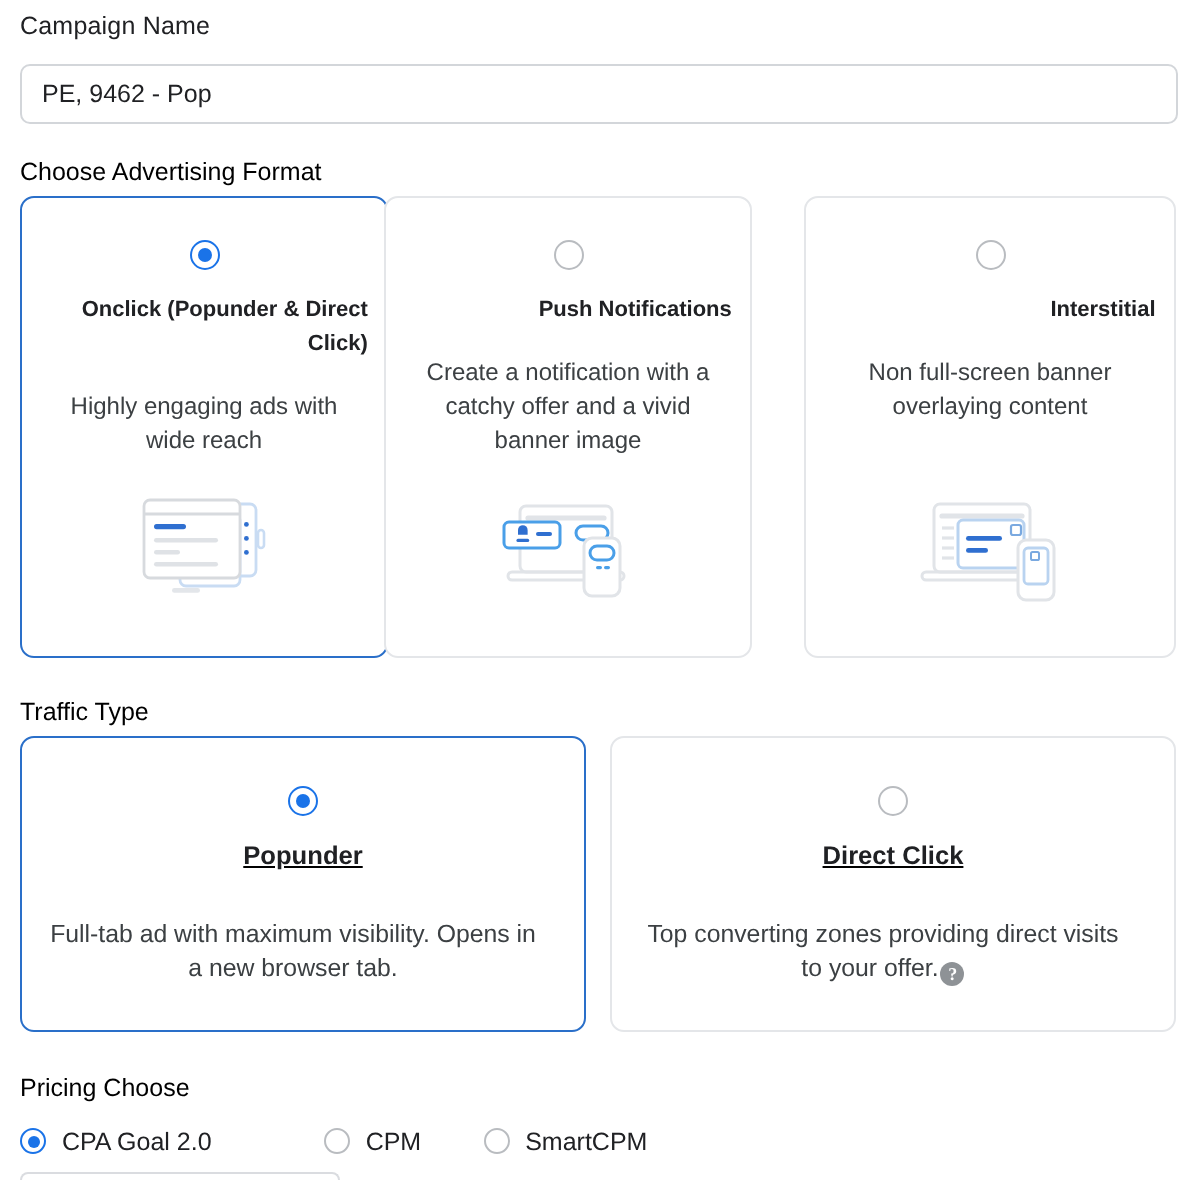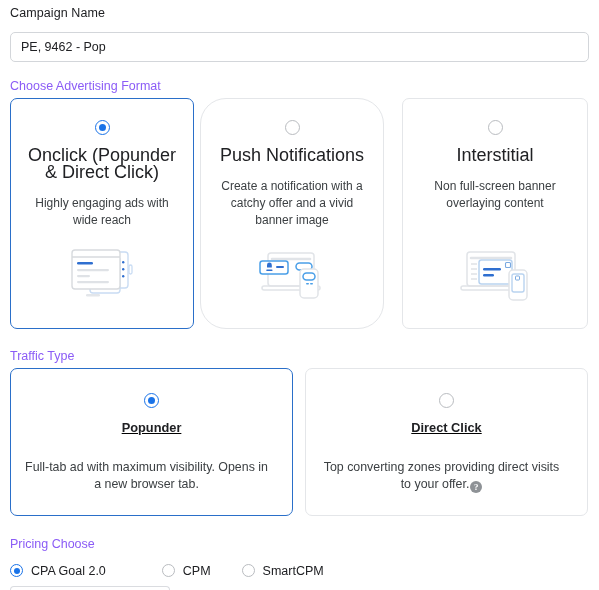--- a/index.html
+++ b/index.html
@@ -23,51 +23,51 @@
     width: 579px; height: 30px;
     border: 1px solid #d3d6da; border-radius: 5px;
     background:#fff;
     font-family: "Liberation Sans", sans-serif;
     font-size: 12.5px; color: #202124;
     padding: 8px 10px;
     outline: none;
   }
 
   
-  .sec-label { position:absolute; left:10px; font-size:12.5px; color:#8b5cf6; }
+  .sec-label { position:absolute; left:10px; font-size:12.5px; color:#000000; }
 
   
   .cards-row { position:absolute; left:0; top:98px; width:599px; height:231px; }
   .card {
     position:absolute; top:0; height:231px;
     background:#ffffff;
     border:1px solid #e4e6e9;
     border-radius:7px;
     display:flex; flex-direction:column; align-items:center;
   }
   .card.selected { border:1.6px solid #2a6fc9; }
   .card.c1 { left:10px; width:184px; }
-  .card.c2 { left:200px; width:184px;border-radius:26px; }
+  .card.c2 { left:192px; width:184px; }
   .card.c3 { left:402px; width:186px; }
 
   .radio {
     width:15px; height:15px; border-radius:50%;
     border:1.4px solid #b9bcc0; background:#fff;
     margin-top:21px; flex:none;
     display:flex; align-items:center; justify-content:center;
   }
   .radio.on { border:1.6px solid #1a73e8; }
   .radio.on::after {
     content:""; width:7px; height:7px; border-radius:50%;
     background:#1a73e8;
   }
 
   .card-title {
     margin-top:12px; width:90%;
-    text-align:center; font-size:18px; font-weight:normal;
+    text-align:right; font-size:11px; font-weight:bold;
     color:#202124; line-height:17px;
   }
   .card-desc {
     margin-top:14px; width:88%;
     text-align:center; font-size:12px; color:#3c4043;
     line-height:17px;
   }
   .card-illus { position:absolute; bottom:26px; left:0; right:0;
     display:flex; justify-content:center; }
 

